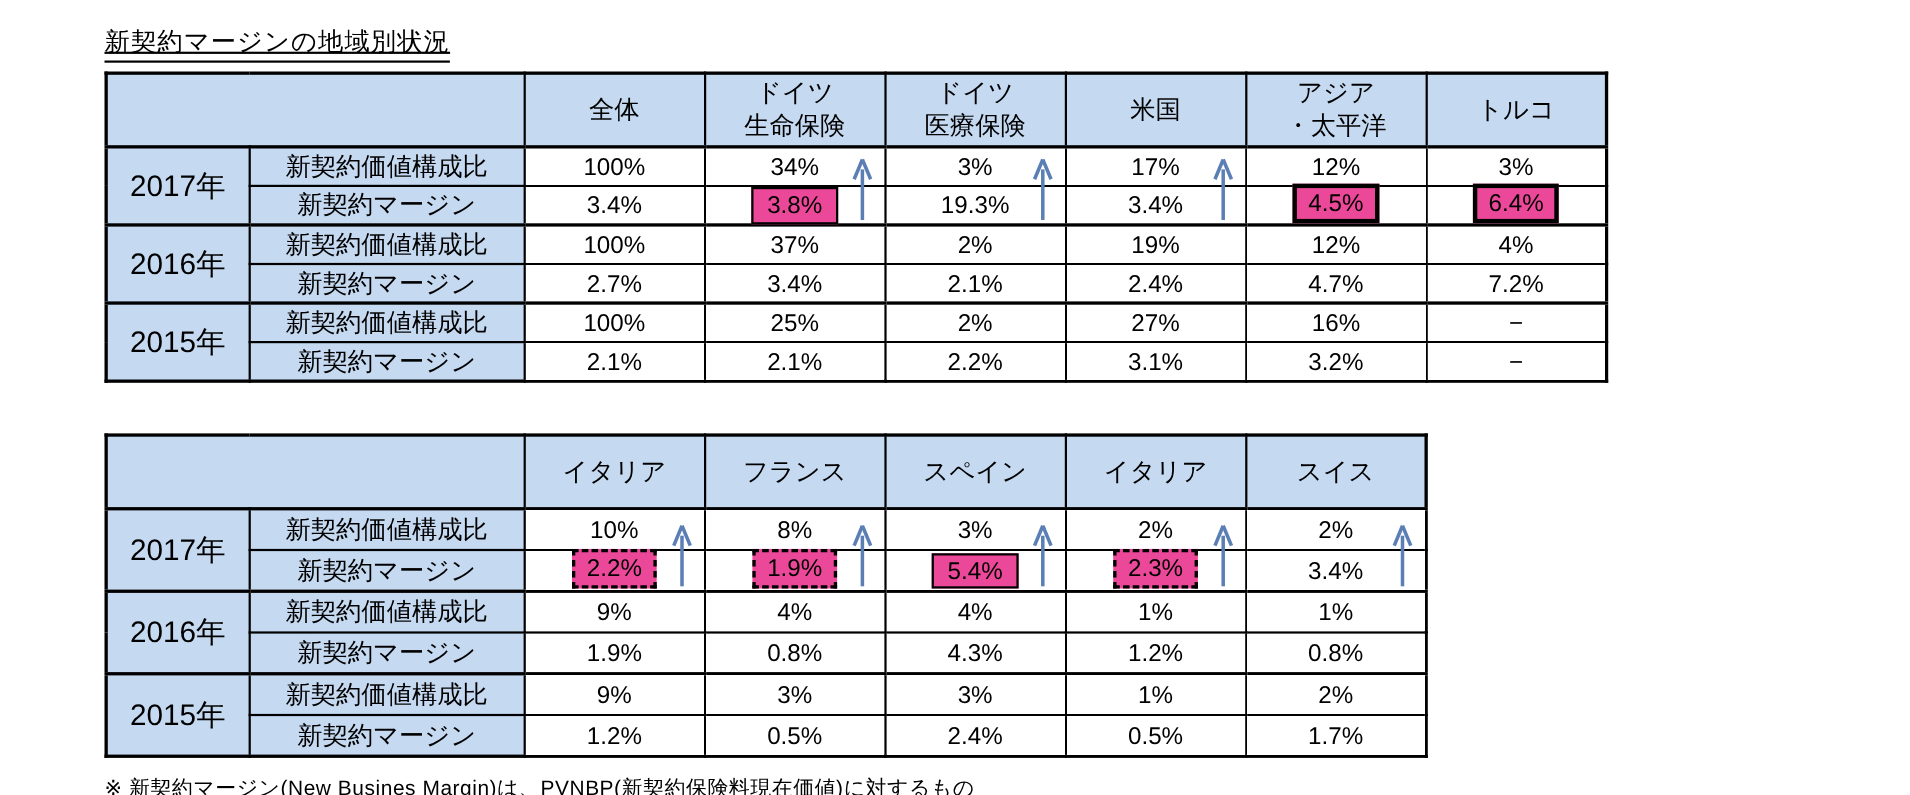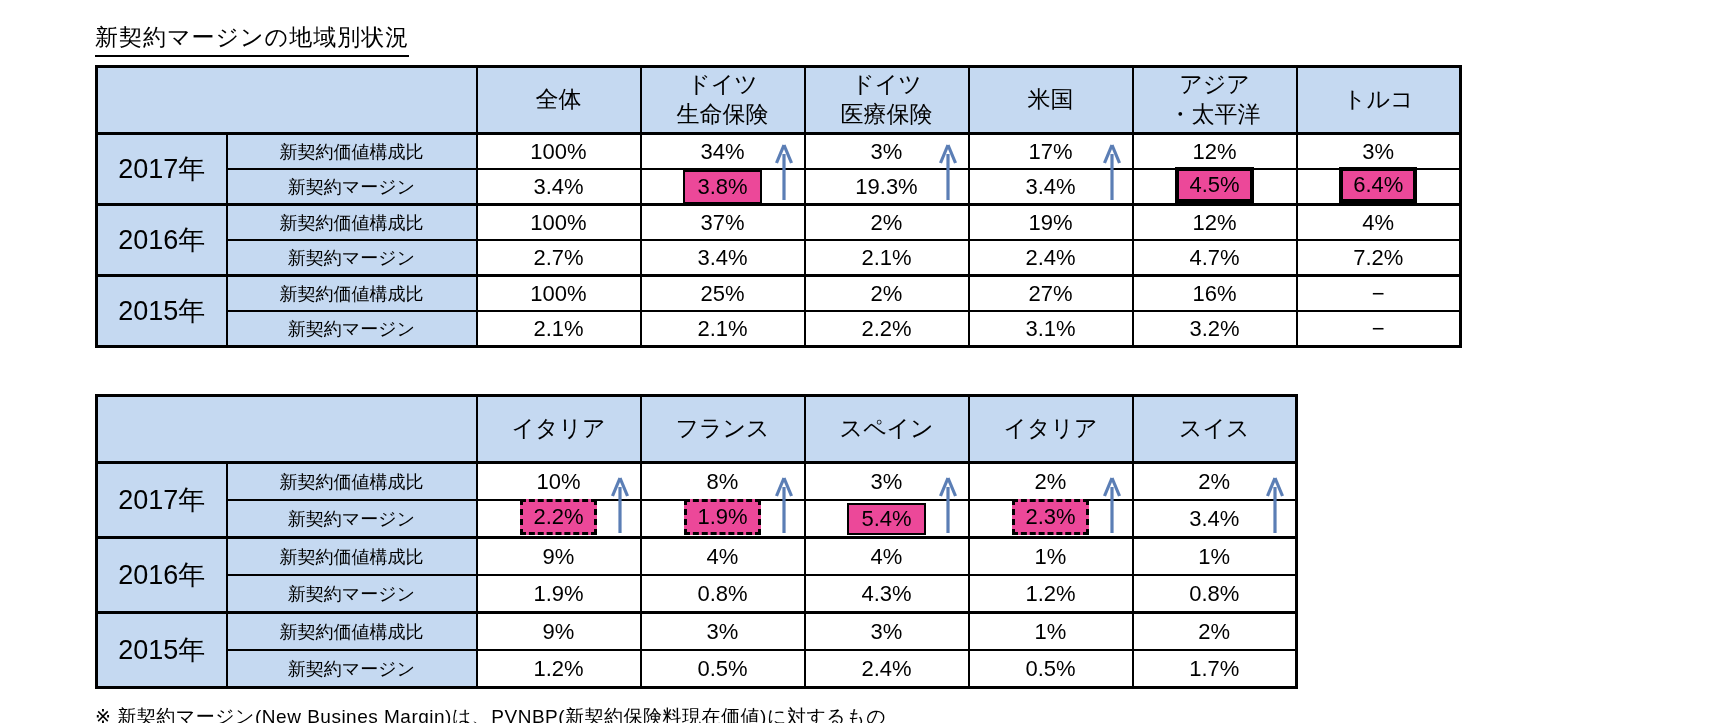--- a/index.html
+++ b/index.html
@@ -4,35 +4,35 @@
 <style>
   html,body{margin:0;padding:0;background:#ffffff;}
   body{
     width:1736px;height:723px;overflow:hidden;
     font-family:"Liberation Sans","DejaVu Sans",sans-serif;color:#000;
     position:relative;
   }
   .page{position:absolute;left:95px;top:22px;}
   .title{
     display:inline-block;font-size:23px;letter-spacing:1px;
-    border-bottom:2px solid #000;padding-bottom:2px;margin-bottom:8px;
+    border-bottom:2px solid #000;padding-bottom:2px;margin-bottom:8px;text-decoration:underline;
   }
   table{border-collapse:collapse;table-layout:fixed;border:3px solid #000;}
   .t1{width:1364px;}
   .t2{width:1200px;margin-top:46px;}
   col.c-year{width:130px;}
   col.c-metric{width:250px;}
   col.c-data{width:164px;}
   th,td{border:2px solid #000;text-align:center;vertical-align:middle;padding:0;}
   thead th{
     background:var(--hdr,#c5d9f1);height:64px;font-weight:normal;font-size:23px;
     white-space:pre-line;line-height:1.3;border-bottom:3px solid #000;
   }
   td.year{background:var(--hdr,#c5d9f1);font-size:27px;}
-  td.rowlabel{background:var(--hdr,#c5d9f1);font-size:18px;}
+  td.rowlabel{background:var(--hdr,#c5d9f1);font-size:23px;}
   .t1 td.val{height:33px;}
   .t2 td.val{height:35px;}
   td.val{font-size:22px;background:#fff;position:relative;}
   tr.group-start td{border-top:3px solid #000;}
   .box{display:inline-block;line-height:1;background:#ec4899;position:relative;z-index:2;}
   .box-solid{border:2px solid #000;padding:4px 12px;margin:-6px 0;}
   .box-thick{border:4px solid #000;padding:3px 10px;margin:-7px 0;top:-2px;}
   .box-dashed{border:3px dashed #000;padding:4px 10px;margin:-7px 0;top:-2px;}
   .box-thin{border:2px solid #000;padding:3px 12px;margin:-5px 12px;}
   .arrow{

